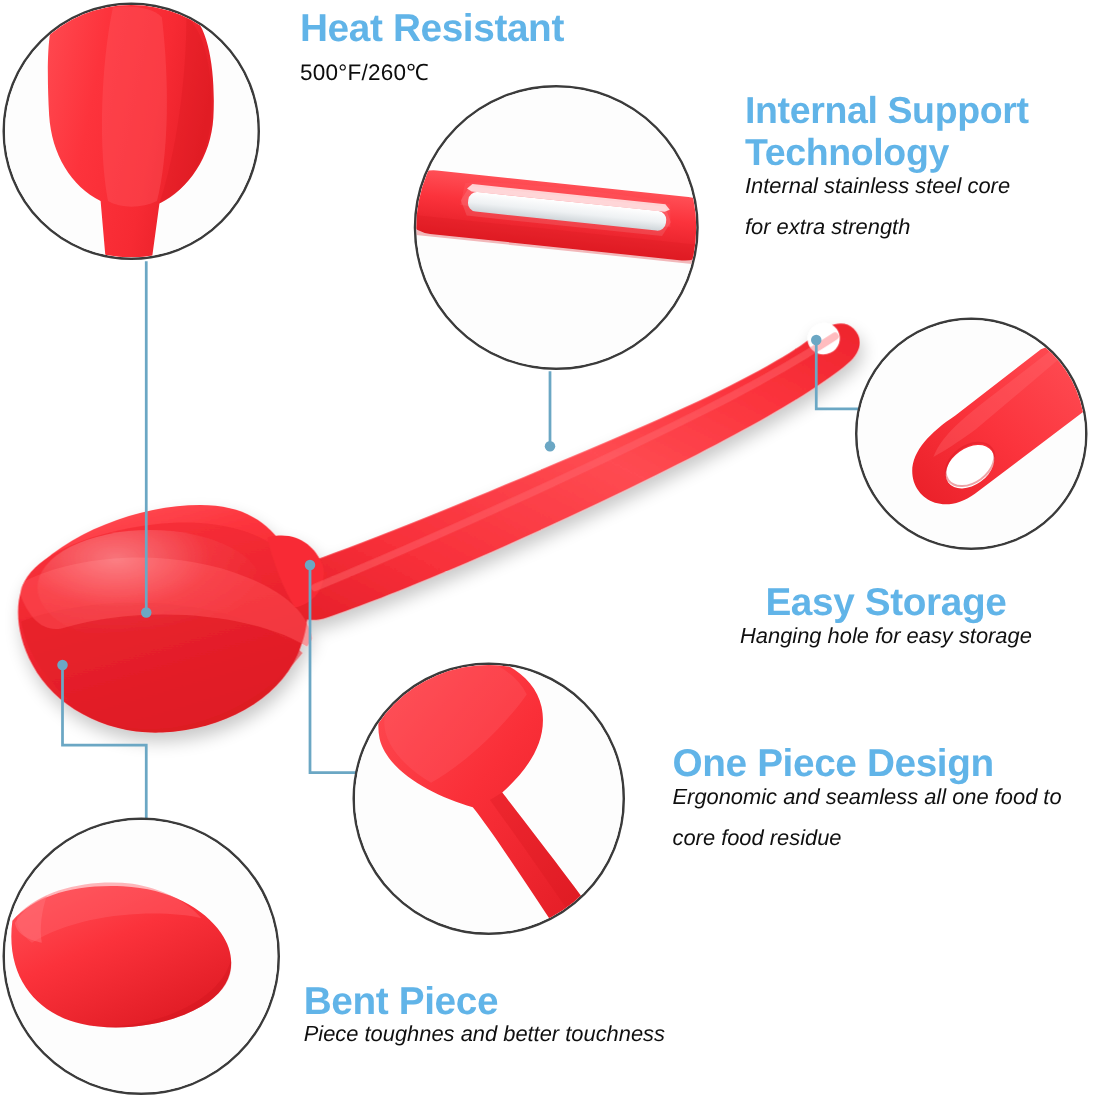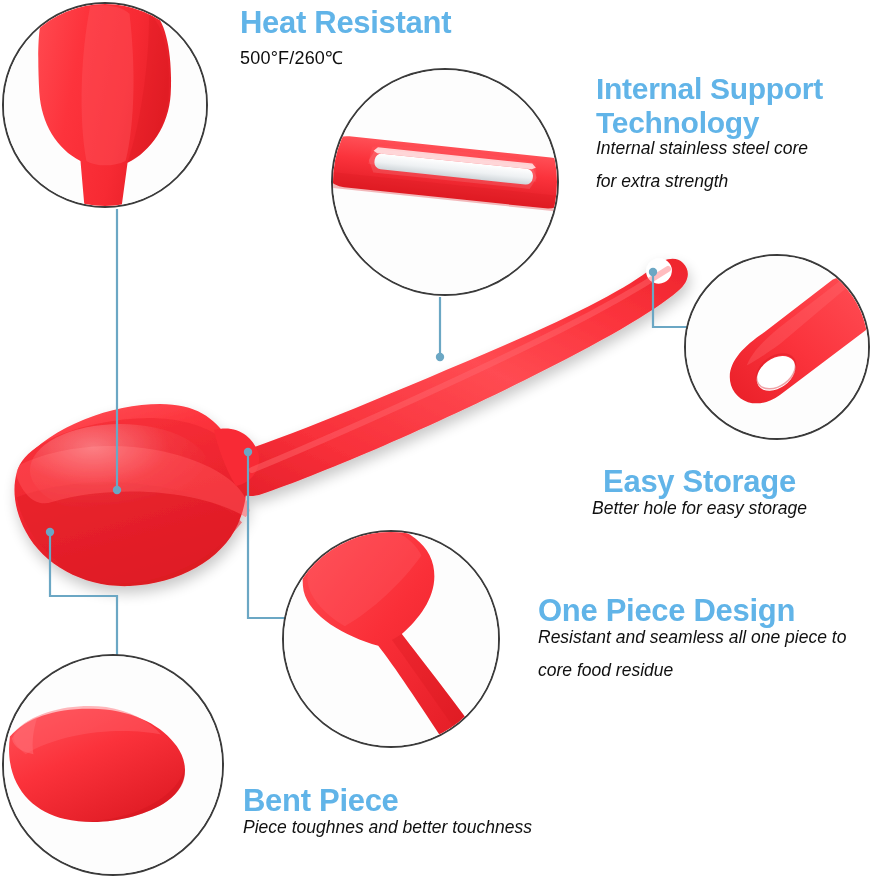--- a/index.html
+++ b/index.html
@@ -312,26 +312,26 @@
     </div>
 
     <div class="callout" id="txt-internal">
       <p class="heading wrap">Internal Support Technology</p>
       <p class="subline">Internal stainless steel core</p>
       <p class="subline">for extra strength</p>
     </div>
 
     <div class="callout" id="txt-storage">
       <p class="heading">Easy Storage</p>
-      <p class="subline">Better hole for easy storage</p>
+      <p class="subline">Hanging hole for easy storage</p>
     </div>
 
     <div class="callout" id="txt-onepiece">
       <p class="heading">One Piece Design</p>
-      <p class="subline">Resistant and seamless all one piece to</p>
+      <p class="subline">Ergonomic and seamless all one food to</p>
       <p class="subline">core food residue</p>
     </div>
 
     <div class="callout" id="txt-bent">
       <p class="heading">Bent Piece</p>
       <p class="subline">Piece toughnes and better touchness</p>
     </div>
 
   </div>
 </div>

